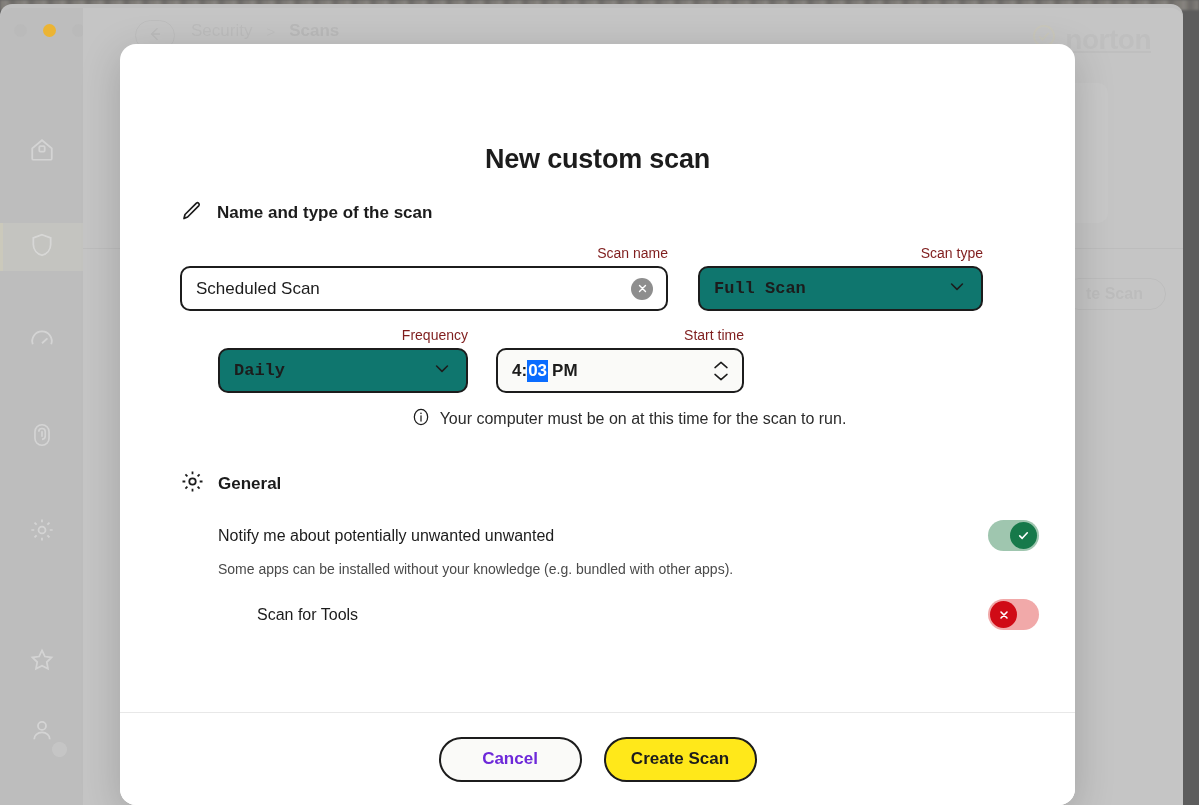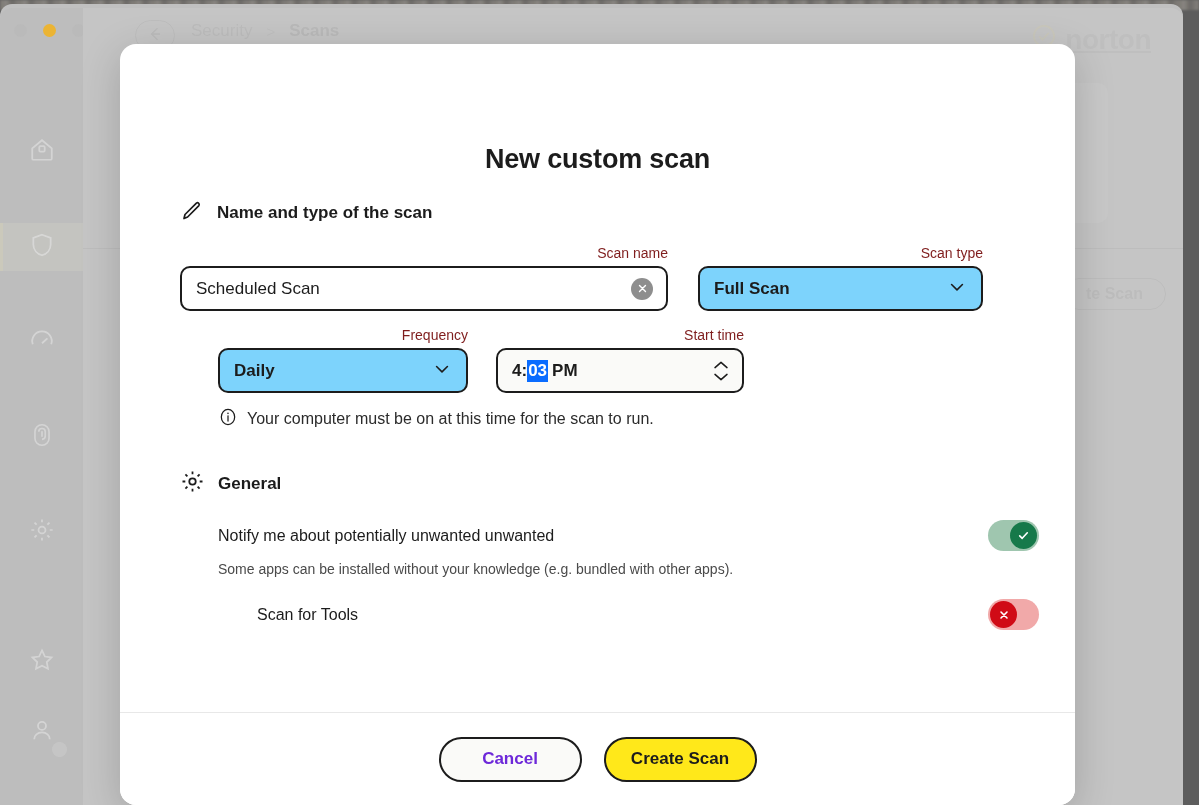--- a/index.html
+++ b/index.html
@@ -212,23 +212,24 @@
     width: 22px; height: 22px; border-radius: 50%;
     background: #8e8e8e;
     display: flex; align-items: center; justify-content: center;
   }
 
   .select-box {
     position: relative;
     height: 45px;
     border: 2px solid #1c1c1c;
     border-radius: 10px;
-    background: #7dd3fc;
+    background: #0f766e;
     display: flex; align-items: center;
     padding: 11px 14px;
+    font-family: Liberation Mono, monospace;
   }
   .select-box .value {
     font-size: 17px; font-weight: bold; color: #1c1c1c;
   }
   .chev {
     position: absolute; right: 14px; top: 50%;
     transform: translateY(-50%);
   }
 
   .spin-box {
@@ -252,20 +253,21 @@
   .spinner {
     position: absolute; right: 12px; top: 50%;
     transform: translateY(-50%);
     display: flex; flex-direction: column; gap: 3px;
   }
 
   .hint-row {
     display: flex; align-items: center; gap: 9px;
     margin-top: 14px;
     margin-left: 38px;
+    justify-content: center;
   }
   .hint-row .hint-text {
     font-size: 16px; color: #2b2b2b;
   }
 
   .toggle-row {
     display: flex; align-items: center; justify-content: space-between;
     margin-top: 22px;
     padding-left: 38px;
     padding-right: 0px;

